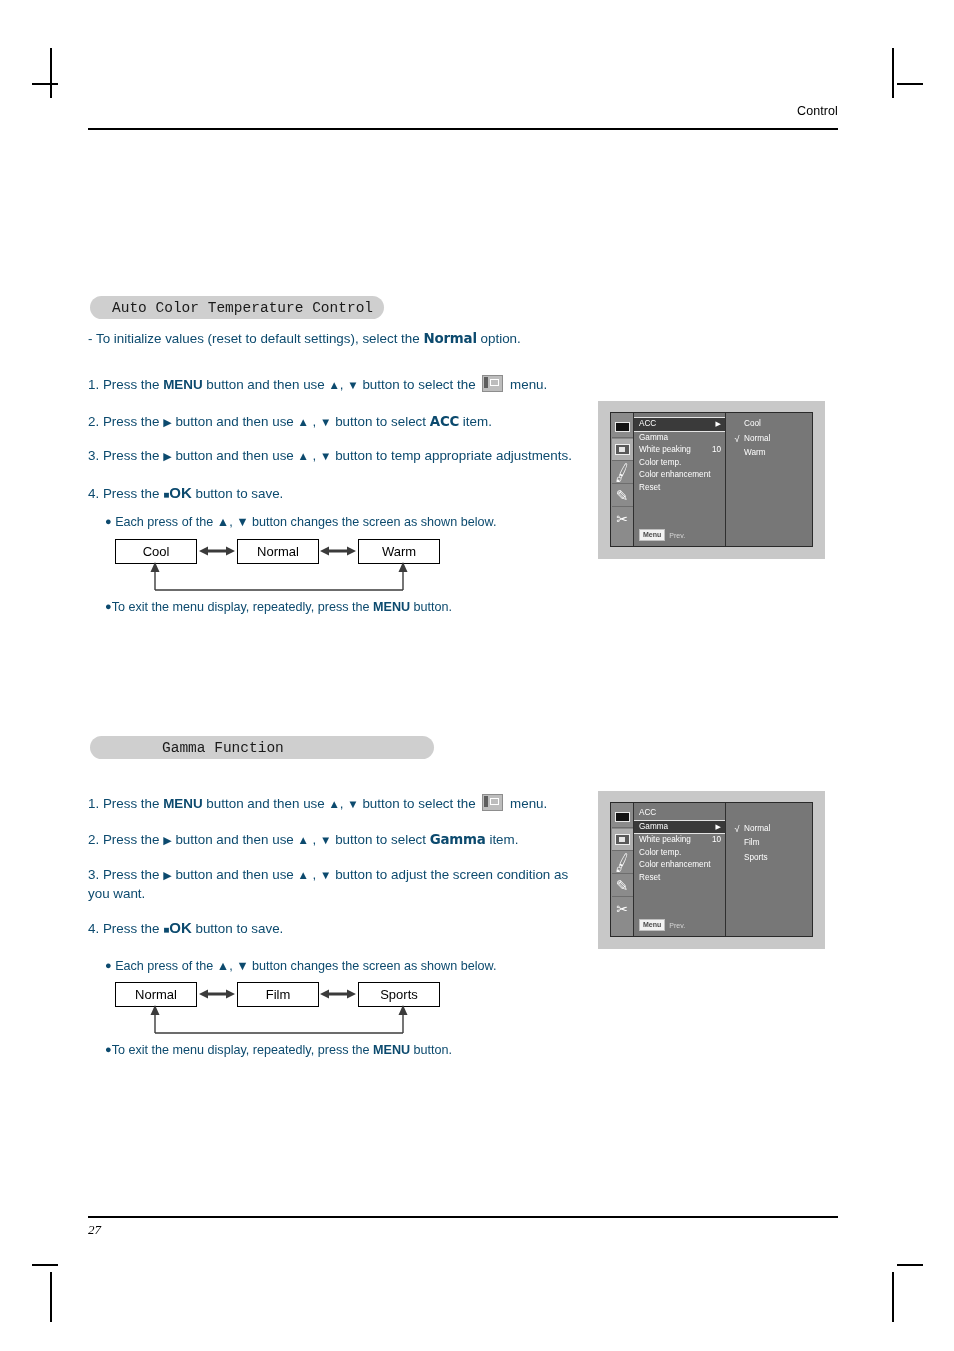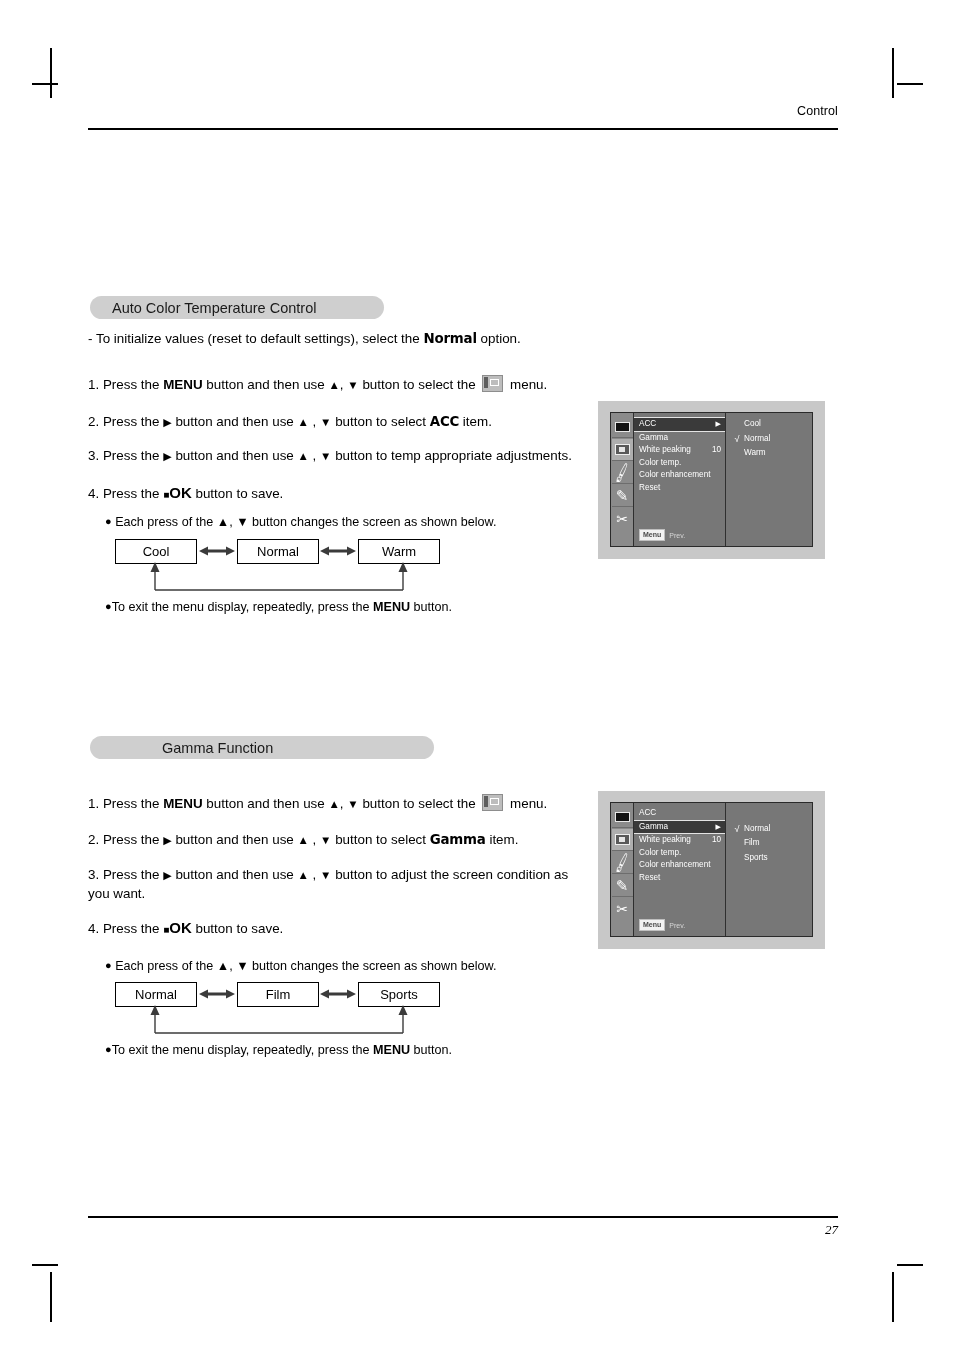--- a/index.html
+++ b/index.html
@@ -47,45 +47,44 @@
     top: 1216px;
     width: 750px;
     height: 1.6px;
     background: #000;
   }
   #page-number {
     position: absolute;
     left: 88px;
     top: 1222px;
     width: 750px;
-    text-align: right;
     font-size: 13px;
     font-style: italic;
     font-family: "Liberation Serif", serif;
   }
 
   
   .section-pill {
     position: absolute;
     height: 23px;
     background: #cfcfcf;
     border-radius: 12px;
     display: flex;
     align-items: center;
     font-size: 14.5px;
     color: #1a1a1a;
   }
-  .section-pill .pill-label { white-space: nowrap; }
+  .section-pill .pill-label { white-space: nowrap; font-family: Liberation Mono, monospace; }
 
   
   .para {
     position: absolute;
     font-size: 13.4px;
     line-height: 1.45;
-    color: #000000;
+    color: #0c4a6e;
     white-space: nowrap;
   }
   .para.wrap { white-space: normal; }
   .b { font-weight: bold; }
   .bold-disp {
     font-weight: bold;
     font-family: "DejaVu Sans", sans-serif;
     letter-spacing: -0.2px;
   }
   .arrow-r { font-size: 11px; }

